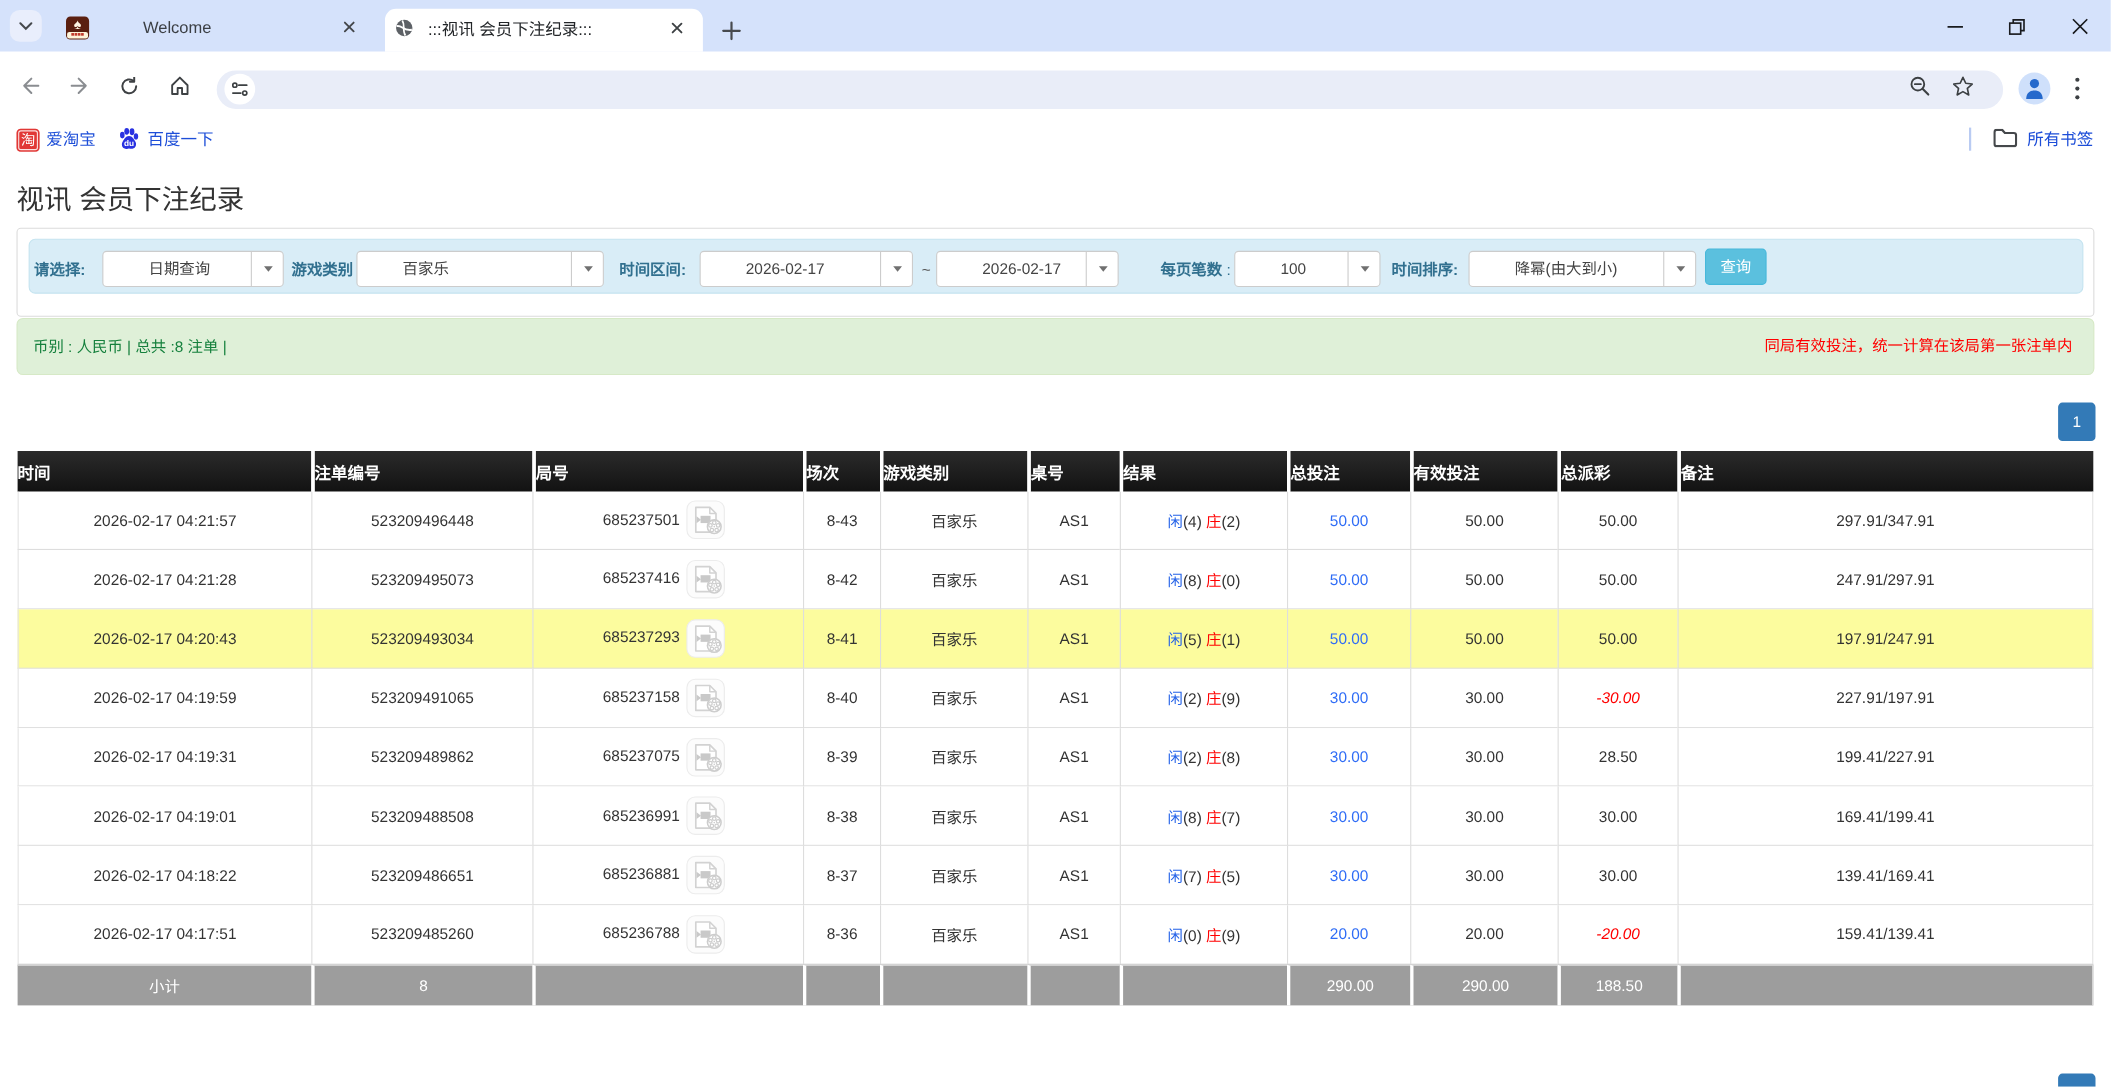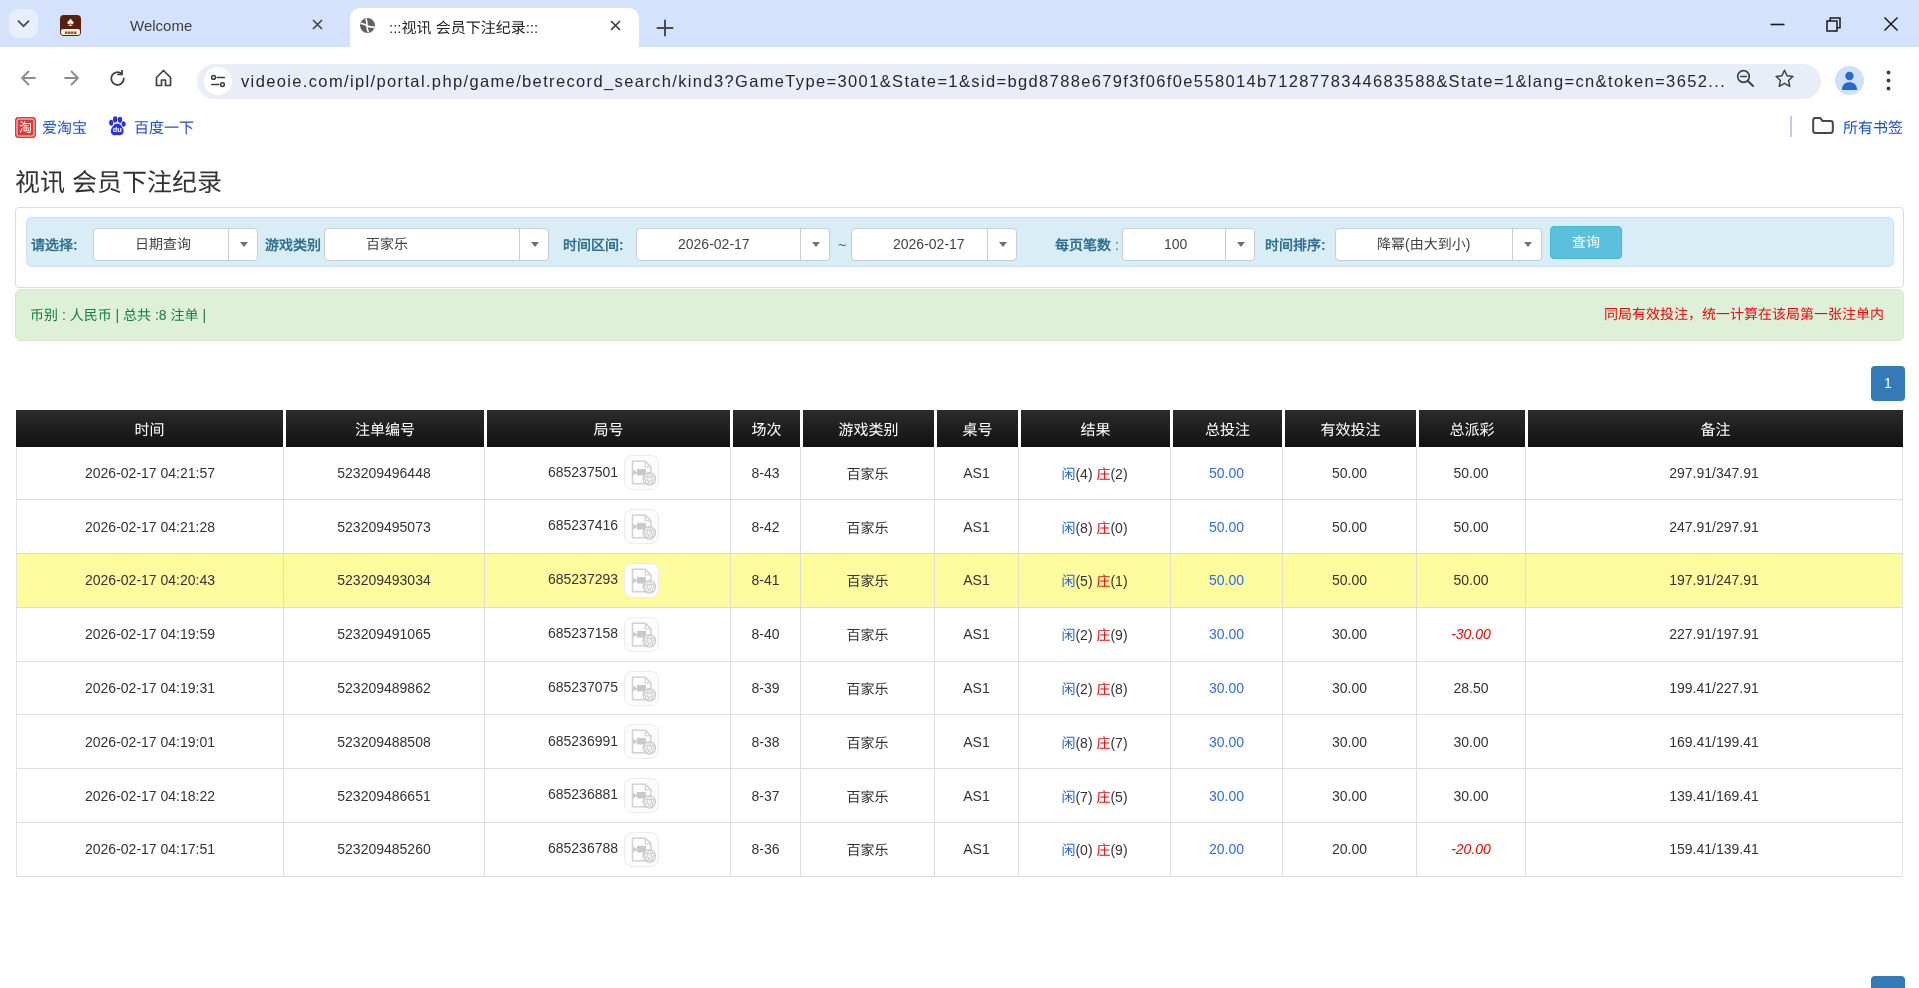--- a/index.html
+++ b/index.html
@@ -32,31 +32,31 @@
 
   
   #h1 { left:15px; top:166px; font-size:25px; color:#333; line-height:33px; white-space:nowrap; }
   #panel { left:15px; top:207px; width:1889px; height:81px; background:#fff; border:1px solid #dcdcdc; border-radius:4px; }
   #filterbar { left:26px; top:217px; width:1868px; height:50px; background:#d9edf7; border:1px solid #c5e4f0; border-radius:6px; }
   .flabel { position:absolute; top:237px; font-size:14px; font-weight:bold; color:#31708f; line-height:16px; white-space:nowrap; }
   .sel { position:absolute; top:228px; height:33px; background:#fff; border:1px solid #ccc; border-radius:4px; }
   .sel .txt { position:absolute; left:11px; top:0; height:31px; line-height:31px; font-size:14px; color:#444; white-space:nowrap;margin-left:30px; }
   .sel .dd { position:absolute; right:0; top:0; width:29px; height:31px; border-left:1px solid #ccc; }
   .sel .arr { position:absolute; right:9px; top:13px; width:0; height:0; border-left:4.5px solid transparent; border-right:4.5px solid transparent; border-top:5.5px solid #707070; }
-  #querybtn { left:1550px; top:226px; width:72px; height:33px; background:#5bc0de; border:1px solid #46b8da; border-radius:4px; color:#fff; font-size:14px; text-align:center; line-height:31px; }
+  #querybtn { left:1550px; top:226px; width:56px; height:33px; background:#5bc0de; border:1px solid #46b8da; border-radius:4px; color:#fff; font-size:14px; text-align:center; line-height:31px; }
   #greenbar { left:15px; top:289px; width:1889px; height:52px; background:#dff0d8; border:1px solid #d6e9c6; border-radius:6px; }
   #greenleft { left:30px; top:306px; font-size:14px; color:#15803d; line-height:18px; white-space:nowrap; }
   #redright { right:35px; top:305px; font-size:14px; color:#ff0000; line-height:18px; white-space:nowrap; }
   .pagebtn { width:34px; height:35px; background:#337ab7; border-radius:4px; color:#fff; font-size:14px; text-align:center; line-height:35px; }
   #pgtop { left:1871px; top:366px; }
   #pgbot { left:1871px; top:976px; }
 
   
   #tbl { position:absolute; left:16px; top:410px; width:1887px; border-collapse:separate; border-spacing:0; table-layout:fixed; font-size:14px; color:#333; }
-  #tbl th { height:36.5px; background:linear-gradient(#2b2b2b,#121212); color:#fff; font-size:15px; font-weight:normal; text-align:center; vertical-align:middle; border-left:3px solid #fff; padding:0; }
+  #tbl th { height:36.5px; background:linear-gradient(#2b2b2b,#121212); color:#fff; font-size:15px; font-weight:bold; text-align:left; vertical-align:middle; border-left:3px solid #fff; padding:0; }
   #tbl th:first-child { border-left:0; }
   #tbl td { height:53.8px; background:#fff; text-align:center; vertical-align:middle; border-bottom:1px solid #ddd; border-left:1px solid #ddd; padding:0; }
   #tbl td:first-child { border-left:1px solid #e3e3e3; }
   #tbl td:last-child { border-right:1px solid #e3e3e3; }
   #tbl tr.hl td { background:#fcfc9e; }
   #tbl tr.foot td { height:37px; background:#9d9d9d; color:#fff; border-left:3px solid #fff; border-bottom:0; border-top:1px solid #ddd; }
   #tbl tr.foot td:first-child { border-left:0; }
   #tbl tr.foot2 td { border-top:2px solid #fff; }
   .blue { color:#2e6cf6; }
   .red { color:#ff0000;font-style:italic; }
@@ -140,21 +140,20 @@
       <path d="M1.5 8.5 L8.5 1.5 L15.5 8.5 V16.5 H10.5 V11 H6.5 V16.5 H1.5 Z" stroke="#3e4144" stroke-width="1.7" fill="none" stroke-linejoin="round"></path>
     </svg>
   <div id="omnibox" class="abs"></div>
   <div id="tunecircle" class="abs"></div>
   <svg class="abs" style="left:209px;top:72px" width="18" height="18" viewBox="0 0 20 20">
       <circle cx="5" cy="6" r="2.1" fill="none" stroke="#3c4043" stroke-width="1.7"></circle>
       <path d="M9 6 H17" stroke="#3c4043" stroke-width="1.7" stroke-linecap="round"></path>
       <path d="M3 14 H11" stroke="#3c4043" stroke-width="1.7" stroke-linecap="round"></path>
       <circle cx="15" cy="14" r="2.1" fill="none" stroke="#3c4043" stroke-width="1.7"></circle>
     </svg>
-  <div id="urltext" class="abs">videoie.com/ipl/portal.php/game/betrecord_search/kind3?GameType=3001&amp;State=1&amp;sid=bgd8788e679f3f06f0e558014b7128778344683588&amp;State=1&amp;lang=cn&amp;token=3652...</div>
   <svg class="abs" style="left:1736px;top:69px" width="19" height="19" viewBox="0 0 19 19">
       <circle cx="7.5" cy="7.5" r="5.8" fill="none" stroke="#3c4043" stroke-width="1.7"></circle>
       <path d="M4.8 7.5 H10.2" stroke="#3c4043" stroke-width="1.7" stroke-linecap="round"></path>
       <path d="M12 12 L17 17" stroke="#3c4043" stroke-width="1.9" stroke-linecap="round"></path>
     </svg>
   <svg class="abs" style="left:1774px;top:68px" width="21" height="21" viewBox="0 0 24 24">
       <path d="M12 2.6 L14.9 8.8 L21.6 9.6 L16.6 14.2 L18 20.9 L12 17.5 L6 20.9 L7.4 14.2 L2.4 9.6 L9.1 8.8 Z" fill="none" stroke="#3c4043" stroke-width="1.7" stroke-linejoin="round"></path>
     </svg>
   <div class="abs" style="left:1835px;top:66px;width:29px;height:29px;border-radius:50%;background:#cfe0fb;"></div>
   <svg class="abs" style="left:1841px;top:71px" width="17" height="19" viewBox="0 0 17 19">
@@ -377,16 +376,29 @@
                 </svg></span></span></td>
      <td>8-36</td>
      <td>百家乐</td>
      <td>AS1</td>
      <td><span class="xian">闲</span>(0) <span class="zhuang">庄</span>(9)</td>
      <td class="blue">20.00</td>
      <td>20.00</td>
      <td class="red">-20.00</td>
      <td>159.41/139.41</td>
     </tr>
+    <tr class="foot">
+     <td>小计</td>
+          <td>8</td>
+          <td></td>
+          <td></td>
+          <td></td>
+          <td></td>
+          <td></td>
+          <td>290.00</td>
+          <td>290.00</td>
+          <td>188.50</td>
+          <td></td>
+    </tr>
   </tbody>
     </table>
   <div id="pgbot" class="abs pagebtn">1</div>
 </div>
 
 </body></html>

